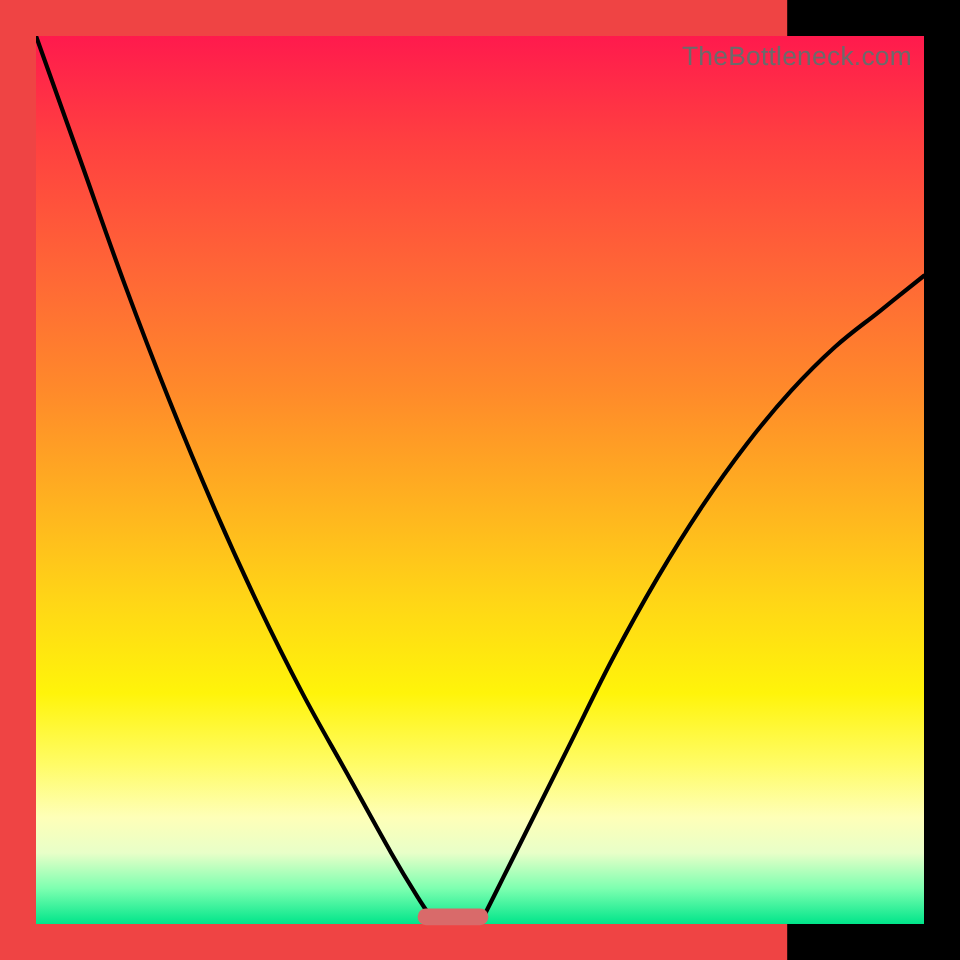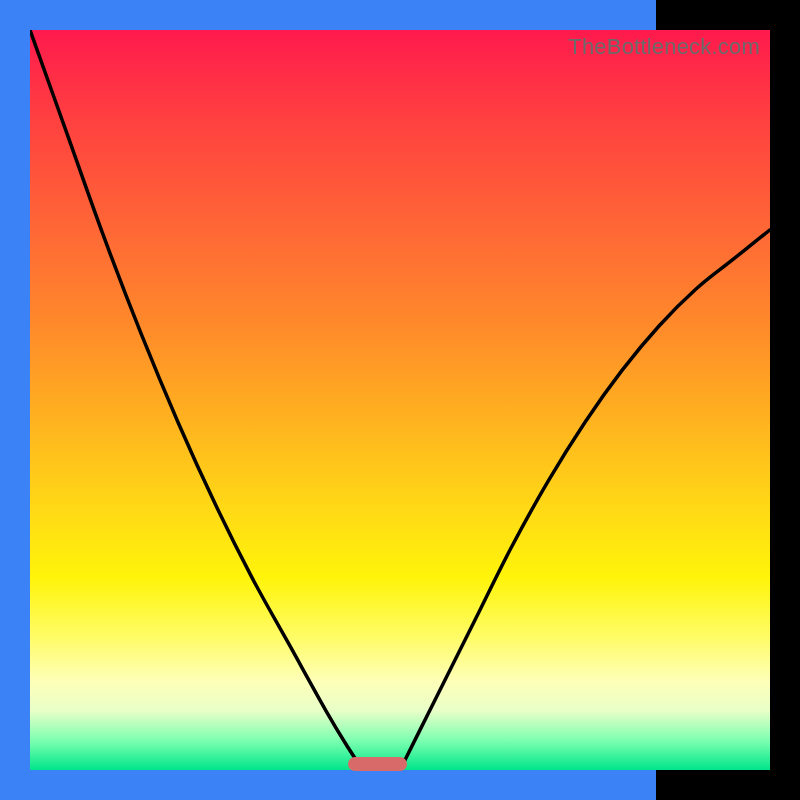--- a/index.html
+++ b/index.html
@@ -8,21 +8,21 @@
     width: 800px;
     height: 800px;
     overflow: hidden;
     background: #000;
     font-family: Arial, Helvetica, sans-serif;
   }
   .frame {
     position: relative;
     width: 656px;
     height: 800px;
-    background: #3b82f6;
+    background: #ef4444;
   }
   .plot {
     position: absolute;
     left: 30px;
     top: 30px;
     width: 740px;
     height: 740px;
     
     background: linear-gradient(
       to bottom,

